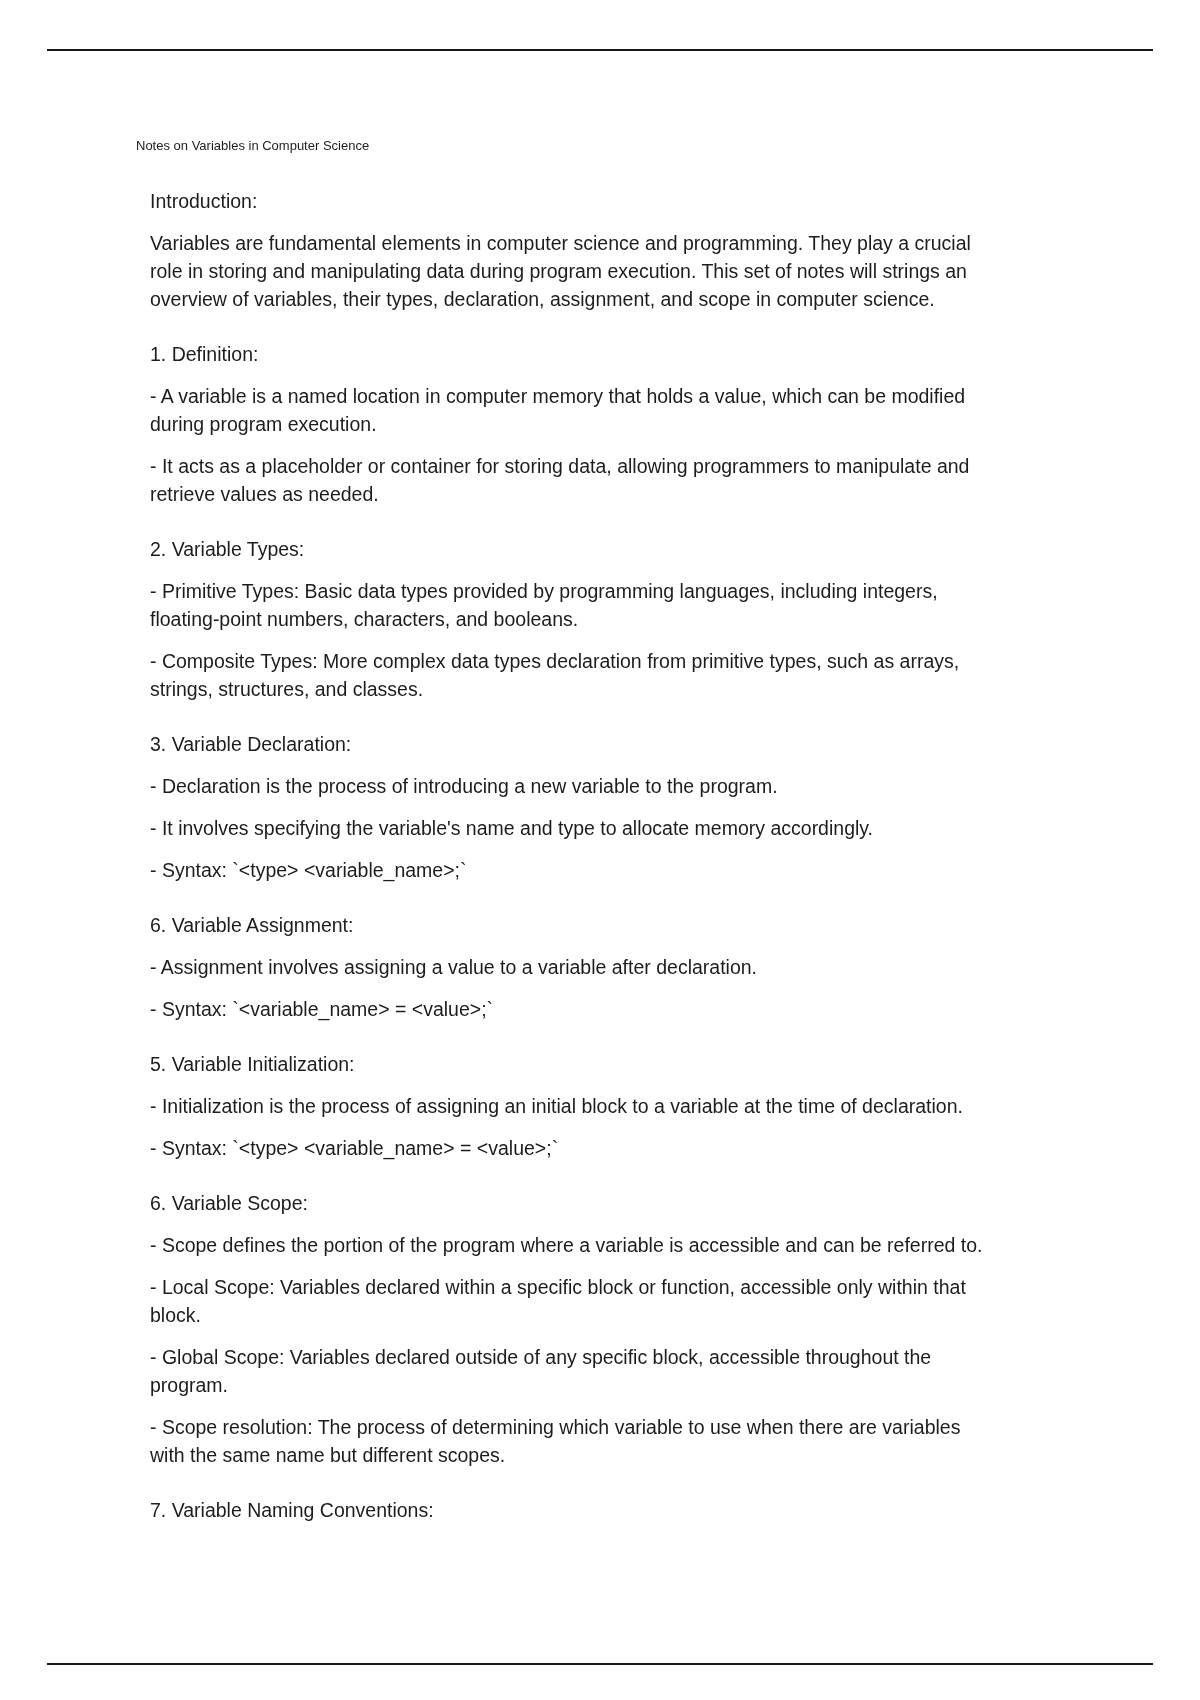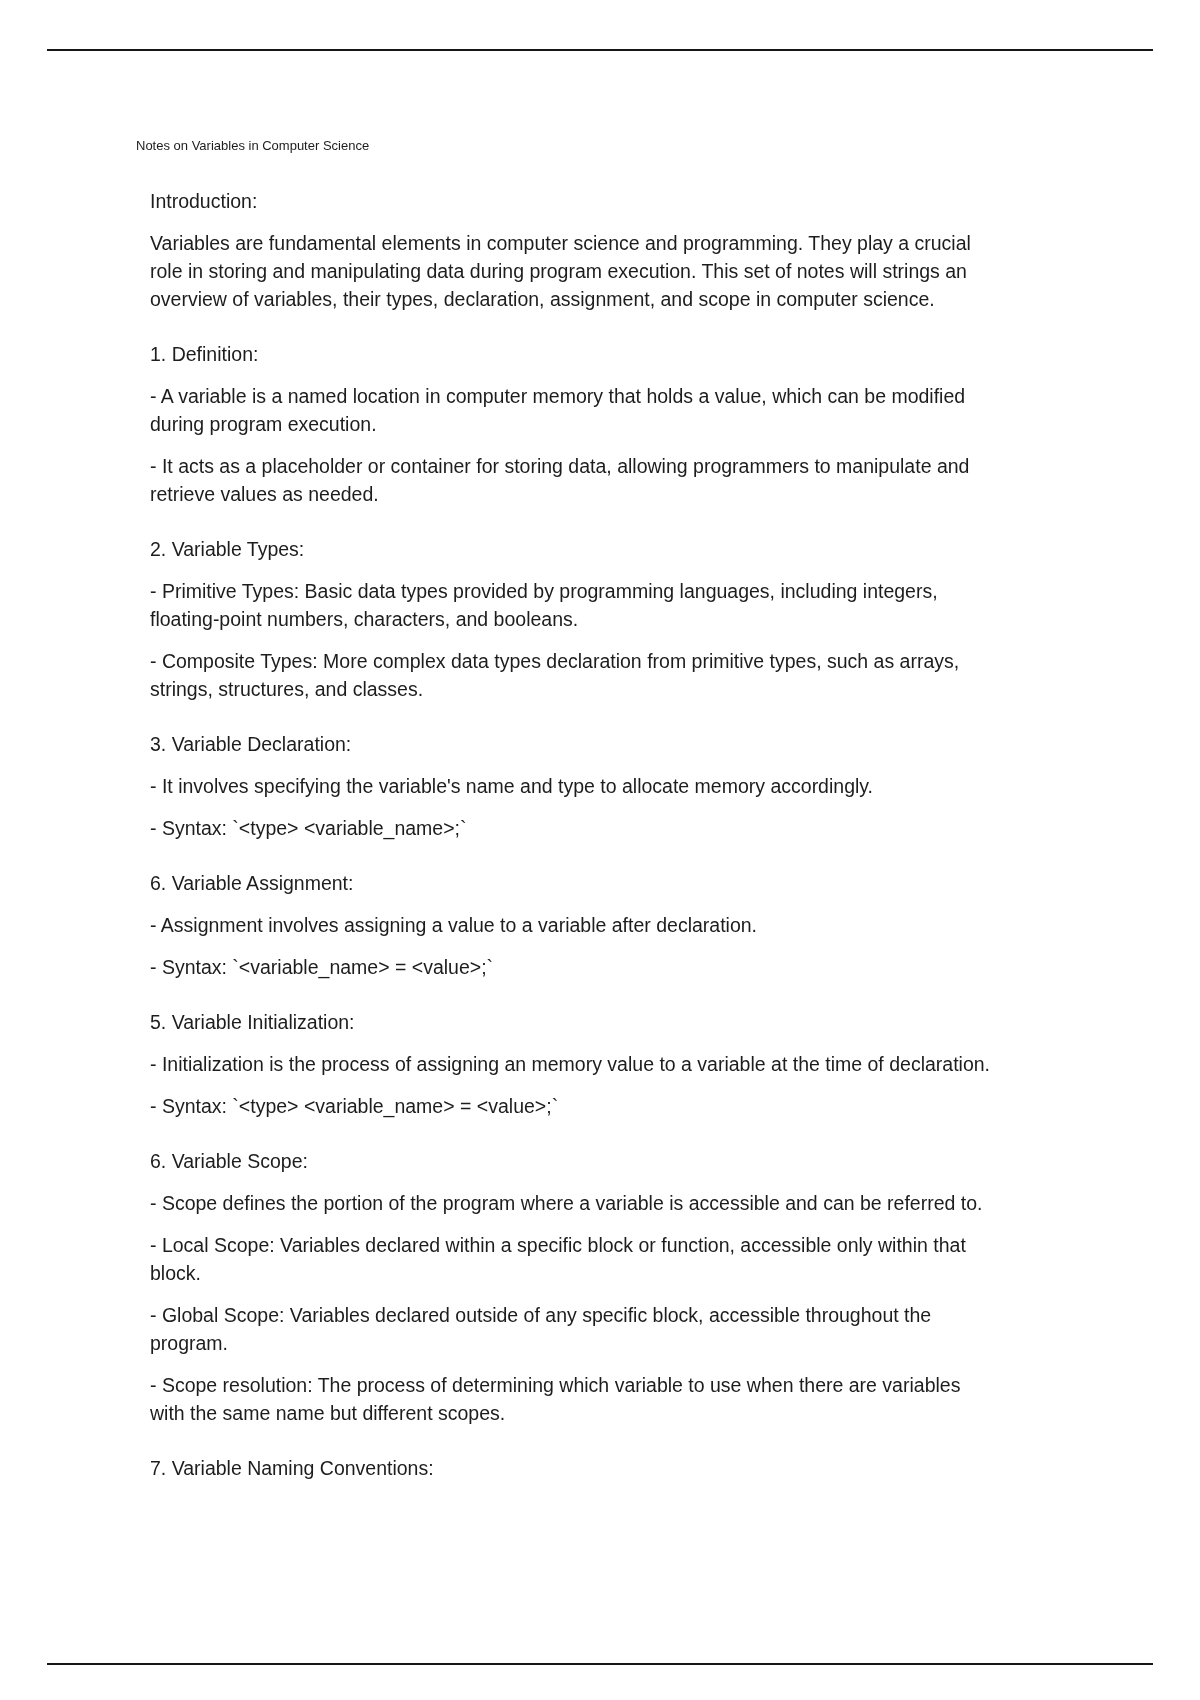--- a/index.html
+++ b/index.html
@@ -64,31 +64,32 @@
           <p class="line">- A variable is a named location in computer memory that holds a value, which can be modified during program execution.</p>
           <p class="line">- It acts as a placeholder or container for storing data, allowing programmers to manipulate and retrieve values as needed.</p>
         </div>
         <div class="section">
           <p class="heading">2. Variable Types:</p>
           <p class="line">- Primitive Types: Basic data types provided by programming languages, including integers, floating-point numbers, characters, and booleans.</p>
           <p class="line">- Composite Types: More complex data types declaration from primitive types, such as arrays, strings, structures, and classes.</p>
         </div>
         <div class="section">
           <p class="heading">3. Variable Declaration:</p>
+          <p class="line">- Declaration is the process of introducing a new variable to the program.</p>
           <p class="line">- It involves specifying the variable's name and type to allocate memory accordingly.</p>
           <p class="line">- Syntax: `&lt;type&gt; &lt;variable_name&gt;;`</p>
         </div>
         <div class="section">
           <p class="heading">6. Variable Assignment:</p>
           <p class="line">- Assignment involves assigning a value to a variable after declaration.</p>
           <p class="line">- Syntax: `&lt;variable_name&gt; = &lt;value&gt;;`</p>
         </div>
         <div class="section">
           <p class="heading">5. Variable Initialization:</p>
-          <p class="line">- Initialization is the process of assigning an memory value to a variable at the time of declaration.</p>
+          <p class="line">- Initialization is the process of assigning an initial block to a variable at the time of declaration.</p>
           <p class="line">- Syntax: `&lt;type&gt; &lt;variable_name&gt; = &lt;value&gt;;`</p>
         </div>
         <div class="section">
           <p class="heading">6. Variable Scope:</p>
           <p class="line">- Scope defines the portion of the program where a variable is accessible and can be referred to.</p>
           <p class="line">- Local Scope: Variables declared within a specific block or function, accessible only within that block.</p>
           <p class="line">- Global Scope: Variables declared outside of any specific block, accessible throughout the program.</p>
           <p class="line">- Scope resolution: The process of determining which variable to use when there are variables with the same name but different scopes.</p>
         </div>
         <div class="section">

